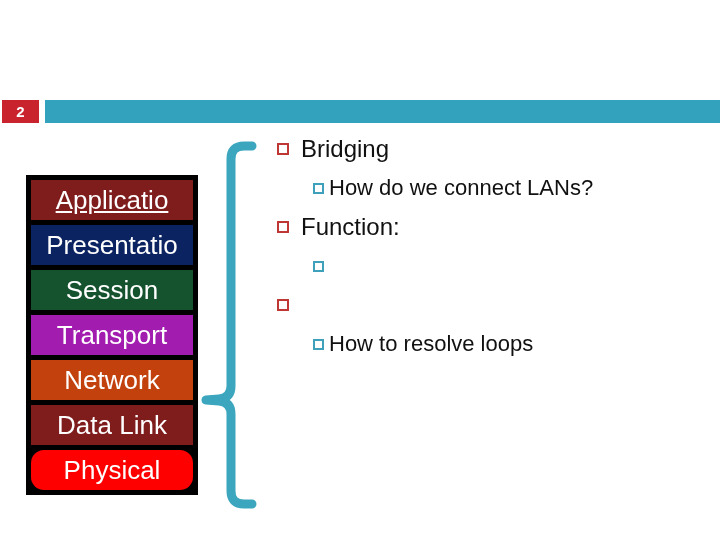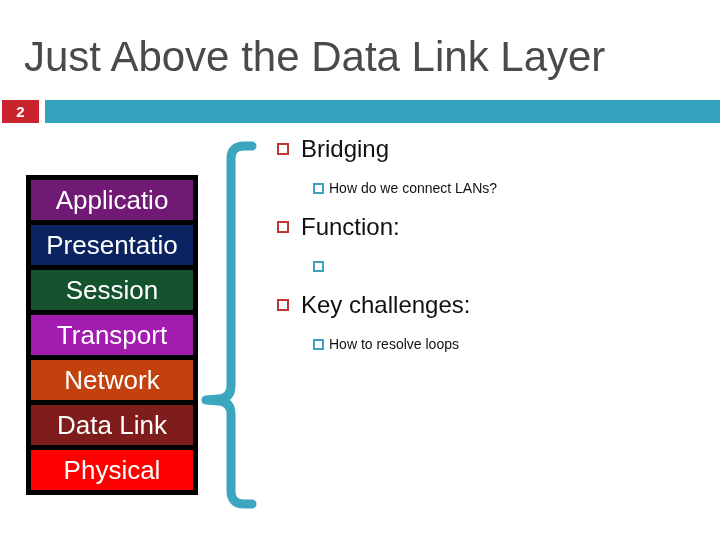--- a/index.html
+++ b/index.html
@@ -34,44 +34,43 @@
   }
   
   .brace-svg{position:absolute;left:0;top:0;pointer-events:none;}
   
   .bullets{
     position:absolute;left:270px;top:129px;width:445px;
     display:flex;flex-direction:column;color:#111111;
   }
   .row{display:flex;align-items:center;}
   .row.l1{height:40px;font-size:24px;padding-left:7px;}
-  .row.l2{height:38px;font-size:14px;padding-left:43px;}
+  .row.l2{height:38px;font-size:22px;padding-left:43px;}
   .sq{flex:0 0 auto;display:inline-block;box-sizing:border-box;background:transparent;}
   .sq.l1sq{width:12px;height:12px;border:2px solid #bf3734;margin-right:12px;}
   .sq.l2sq{width:11px;height:11px;border:2px solid #3fa0bc;margin-right:5px;}
   .row span.txt{white-space:nowrap;}
 </style>
 </head>
 <body>
 
 <div class="slide">
 
-  <div class="title">Just Above the Data Link Layer</div>
 
   <div class="slide-num" style="background: rgb(201, 35, 46);">2</div>
   <div class="title-bar" style="background: rgb(51, 162, 188);"></div>
 
   <div class="stack">
-    <div class="layer" style="background: #701a75;">Applicatio</div>
+    <div class="layer" style="background: #7f1d1d; text-decoration: underline;">Applicatio</div>
     <div class="layer" style="background: rgb(11, 35, 97);">Presentatio</div>
     <div class="layer" style="background: #14532d;">Session</div>
     <div class="layer" style="background: #a21caf;">Transport</div>
     <div class="layer" style="background: #c2410c;">Network</div>
     <div class="layer" style="background: #7f1d1d;">Data Link</div>
-    <div class="layer" style="background: rgb(255, 0, 0);">Physical</div>
+    <div class="layer" style="background: rgb(255, 0, 0); border-radius: 13px;">Physical</div>
   </div>
 
   <svg class="brace-svg" width="720" height="540" viewBox="0 0 720 540">
     <path d="M 252 146
              L 244 146
              Q 231 146 231 159
              L 231 386
              Q 231 398 219 399
              L 206 400
              L 219 401
@@ -92,21 +91,20 @@
     </div>
     <div class="row l1">
       <span class="sq l1sq"></span>
       <span class="txt">Function:</span>
     </div>
     <div class="row l2">
       <span class="sq l2sq"></span>
     </div>
     <div class="row l1">
       <span class="sq l1sq"></span>
-      <span class="txt">Key challenges:</span>
     </div>
     <div class="row l2">
       <span class="sq l2sq"></span>
       <span class="txt">How to resolve loops</span>
     </div>
   </div>
 
 </div>
 
 </body></html>

